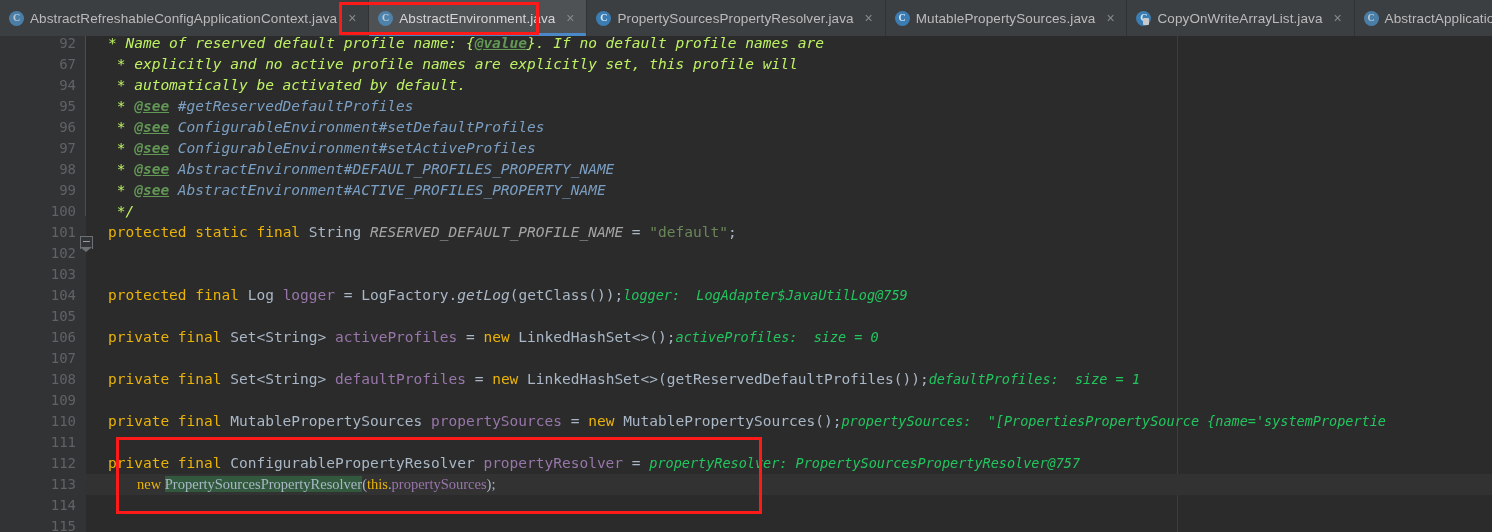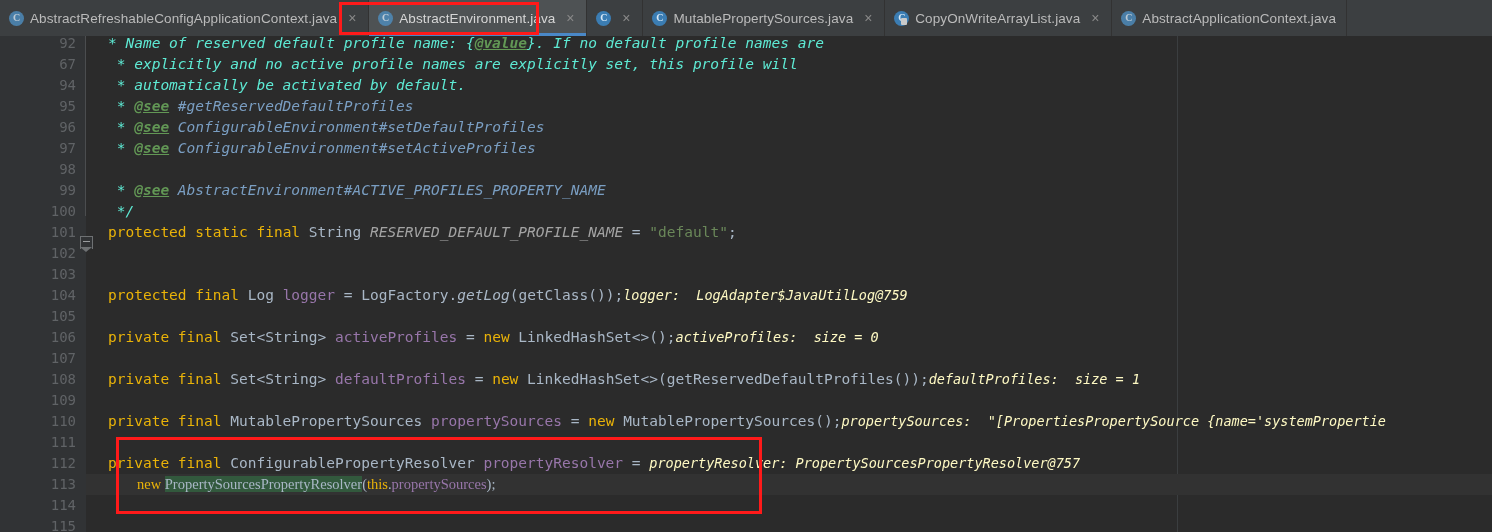--- a/index.html
+++ b/index.html
@@ -98,25 +98,25 @@
   .row .txt{padding-left:22px;display:inline-block;}
   .cur-line{background:#323232;font-family:Liberation Serif, serif;}
 
   
   .kw{color:#eab308;}
   .cls{color:#A9B7C6;}
   .fld{color:#9876AA;}
   .sfld{color:#a3a3a3;font-style:italic;}
   .pln{color:#A9B7C6;}
   .str{color:#6A8759;}
-  .cmt{color:#5eead4;font-style:italic;}
+  .cmt{color:#bef264;font-style:italic;}
   .tag{color:#629755;font-style:italic;font-weight:bold;text-decoration:underline;}
   .lnk{color:#7A9EC2;font-style:italic;}
   .mth{color:#A9B7C6;font-style:italic;}
-  .hint{color:#fef9c3;font-style:italic;font-size:13.5px;}
+  .hint{color:#22c55e;font-style:italic;font-size:13.5px;}
   .hl{background:#32593D;}
 
   
   .annot{
     position:absolute;border:3px solid #FF1A1A;
     box-sizing:border-box;pointer-events:none;
   }
   #annot-tab{left:339px;top:2px;width:200px;height:33px;}
   #annot-code{left:116px;top:437px;width:646px;height:77px;}
 </style>
@@ -134,20 +134,21 @@
     </div>
 
     <div class="tab active">
       <span class="cls-icon abstract">C</span>
       <span class="tab-label">AbstractEnvironment.java</span>
       <span class="tab-close">×</span>
     </div>
 
     <div class="tab">
       <span class="cls-icon">C</span>
+      <span class="tab-label">PropertySourcesPropertyResolver.java</span>
       <span class="tab-close">×</span>
     </div>
 
     <div class="tab">
       <span class="cls-icon">C</span>
       <span class="tab-label">MutablePropertySources.java</span>
       <span class="tab-close">×</span>
     </div>
 
     <div class="tab">
@@ -206,20 +207,21 @@
       <div class="row" style="top:18px"><span class="txt"><span class="cmt"> * explicitly and no active profile names are explicitly set, this profile will</span></span></div>
 
       <div class="row" style="top:39px"><span class="txt"><span class="cmt"> * automatically be activated by default.</span></span></div>
 
       <div class="row" style="top:60px"><span class="txt"><span class="cmt"> * </span><span class="tag">@see</span><span class="cmt"> </span><span class="lnk">#getReservedDefaultProfiles</span></span></div>
 
       <div class="row" style="top:81px"><span class="txt"><span class="cmt"> * </span><span class="tag">@see</span><span class="cmt"> </span><span class="lnk">ConfigurableEnvironment#setDefaultProfiles</span></span></div>
 
       <div class="row" style="top:102px"><span class="txt"><span class="cmt"> * </span><span class="tag">@see</span><span class="cmt"> </span><span class="lnk">ConfigurableEnvironment#setActiveProfiles</span></span></div>
 
+      <div class="row" style="top:123px"><span class="txt"><span class="cmt"> * </span><span class="tag">@see</span><span class="cmt"> </span><span class="lnk">AbstractEnvironment#DEFAULT_PROFILES_PROPERTY_NAME</span></span></div>
 
       <div class="row" style="top:144px"><span class="txt"><span class="cmt"> * </span><span class="tag">@see</span><span class="cmt"> </span><span class="lnk">AbstractEnvironment#ACTIVE_PROFILES_PROPERTY_NAME</span></span></div>
 
       <div class="row" style="top:165px"><span class="txt"><span class="cmt"> </span><span class="cmt">*/</span></span></div>
 
       <div class="row" style="top:186px"><span class="txt"><span class="kw">protected</span><span class="pln"> </span><span class="kw">static</span><span class="pln"> </span><span class="kw">final</span><span class="pln"> </span><span class="cls">String</span><span class="pln"> </span><span class="sfld">RESERVED_DEFAULT_PROFILE_NAME</span><span class="pln"> = </span><span class="str">"default"</span><span class="pln">;</span></span></div>
 
       <div class="row" style="top:207px"></div>
       <div class="row" style="top:228px"></div>
 

